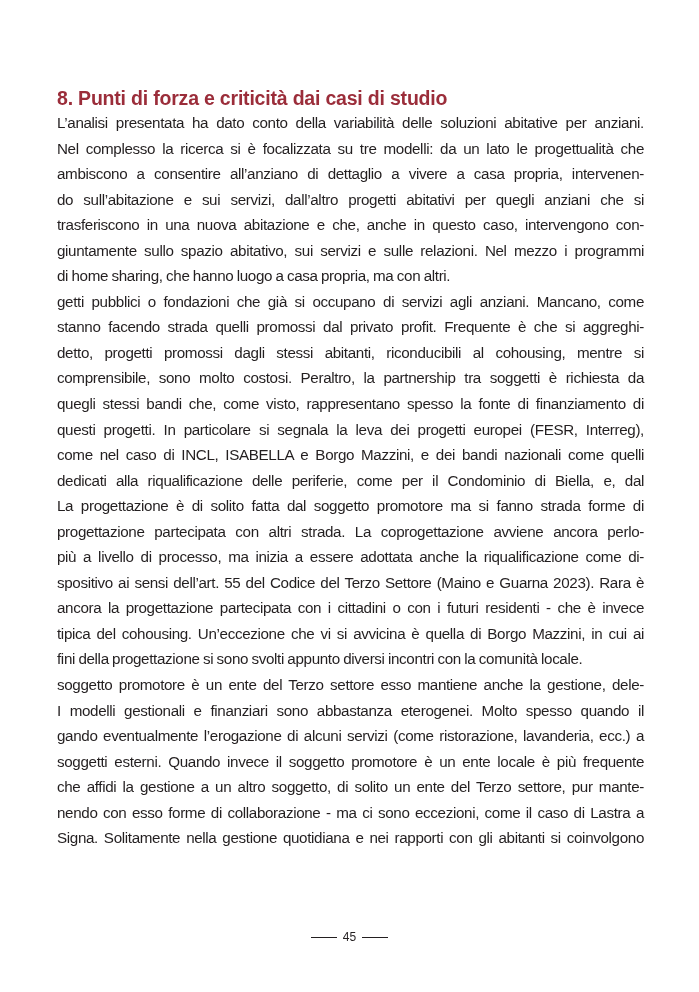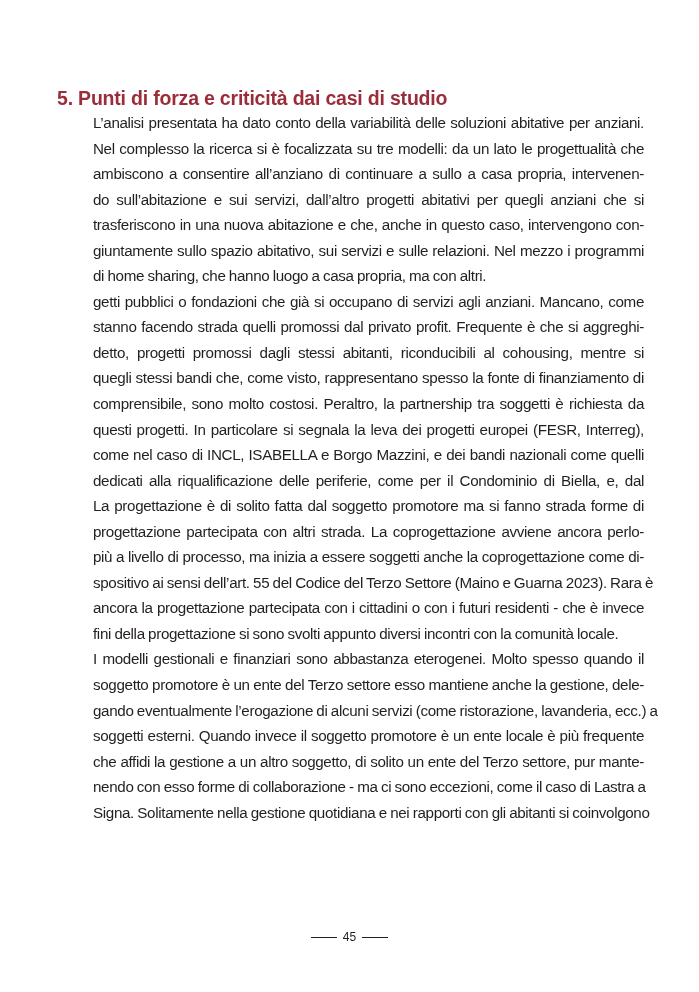--- a/index.html
+++ b/index.html
@@ -37,21 +37,20 @@
       text-align: justify;
       letter-spacing: -0.35px;
       word-spacing: -0.5px;
       hyphens: manual;
     }
     .paragraph .ln {
       display: block;
       text-align: justify;
       text-align-last: justify;
       white-space: nowrap;
-      margin-left: 36px;
     }
     .paragraph .ln.last {
       text-align-last: left;
     }
     .footer {
       position: absolute;
       left: 0;
       width: 699px;
       top: 930px;
       display: flex;
@@ -65,55 +64,56 @@
       display: inline-block;
       width: 26px;
       height: 1px;
       background: #231f20;
     }
   </style>
 </head>
 <body>
 
 <div class="page">
-  <h2 class="section-title">5. Punti di forza e criticità dai casi di studio</h2>
+  <h2 class="section-title">8. Punti di forza e criticità dai casi di studio</h2>
 
   <p class="paragraph">
     <span class="ln">L’analisi presentata ha dato conto della variabilità delle soluzioni abitative per anziani.</span>
     <span class="ln">Nel complesso la ricerca si è focalizzata su tre modelli: da un lato le progettualità che</span>
-    <span class="ln">ambiscono a consentire all’anziano di continuare a sullo a casa propria, intervenen-</span>
+    <span class="ln">ambiscono a consentire all’anziano di dettaglio a vivere a casa propria, intervenen-</span>
     <span class="ln">do sull’abitazione e sui servizi, dall’altro progetti abitativi per quegli anziani che si</span>
     <span class="ln">trasferiscono in una nuova abitazione e che, anche in questo caso, intervengono con-</span>
     <span class="ln">giuntamente sullo spazio abitativo, sui servizi e sulle relazioni. Nel mezzo i programmi</span>
     <span class="ln last">di home sharing, che hanno luogo a casa propria, ma con altri.</span>
   </p>
 
   <p class="paragraph">
     <span class="ln">getti pubblici o fondazioni che già si occupano di servizi agli anziani. Mancano, come</span>
     <span class="ln">stanno facendo strada quelli promossi dal privato profit. Frequente è che si aggreghi-</span>
     <span class="ln">detto, progetti promossi dagli stessi abitanti, riconducibili al cohousing, mentre si</span>
+    <span class="ln">comprensibile, sono molto costosi. Peraltro, la partnership tra soggetti è richiesta da</span>
     <span class="ln">quegli stessi bandi che, come visto, rappresentano spesso la fonte di finanziamento di</span>
-    <span class="ln">comprensibile, sono molto costosi. Peraltro, la partnership tra soggetti è richiesta da</span>
     <span class="ln">questi progetti. In particolare si segnala la leva dei progetti europei (FESR, Interreg),</span>
     <span class="ln">come nel caso di INCL, ISABELLA e Borgo Mazzini, e dei bandi nazionali come quelli</span>
     <span class="ln">dedicati alla riqualificazione delle periferie, come per il Condominio di Biella, e, dal</span>
   </p>
 
   <p class="paragraph">
     <span class="ln">La progettazione è di solito fatta dal soggetto promotore ma si fanno strada forme di</span>
     <span class="ln">progettazione partecipata con altri strada. La coprogettazione avviene ancora perlo-</span>
-    <span class="ln">più a livello di processo, ma inizia a essere soggetti anche la coprogettazione come di-</span>
+    <span class="ln">più a livello di processo, ma inizia a essere adottata anche la riqualificazione come di-</span>
     <span class="ln">spositivo ai sensi dell’art. 55 del Codice del Terzo Settore (Maino e Guarna 2023). Rara è</span>
     <span class="ln">ancora la progettazione partecipata con i cittadini o con i futuri residenti - che è invece</span>
+    <span class="ln">tipica del cohousing. Un’eccezione che vi si avvicina è quella di Borgo Mazzini, in cui ai</span>
     <span class="ln last">fini della progettazione si sono svolti appunto diversi incontri con la comunità locale.</span>
   </p>
 
   <p class="paragraph">
+    <span class="ln">soggetto promotore è un ente del Terzo settore esso mantiene anche la gestione, dele-</span>
     <span class="ln">I modelli gestionali e finanziari sono abbastanza eterogenei. Molto spesso quando il</span>
-    <span class="ln">soggetto promotore è un ente del Terzo settore esso mantiene anche la gestione, dele-</span>
     <span class="ln">gando eventualmente l’erogazione di alcuni servizi (come ristorazione, lavanderia, ecc.) a</span>
     <span class="ln">soggetti esterni. Quando invece il soggetto promotore è un ente locale è più frequente</span>
     <span class="ln">che affidi la gestione a un altro soggetto, di solito un ente del Terzo settore, pur mante-</span>
     <span class="ln">nendo con esso forme di collaborazione - ma ci sono eccezioni, come il caso di Lastra a</span>
     <span class="ln">Signa. Solitamente nella gestione quotidiana e nei rapporti con gli abitanti si coinvolgono</span>
   </p>
 </div>
 
 <div class="footer">
   <span class="rule"></span>

